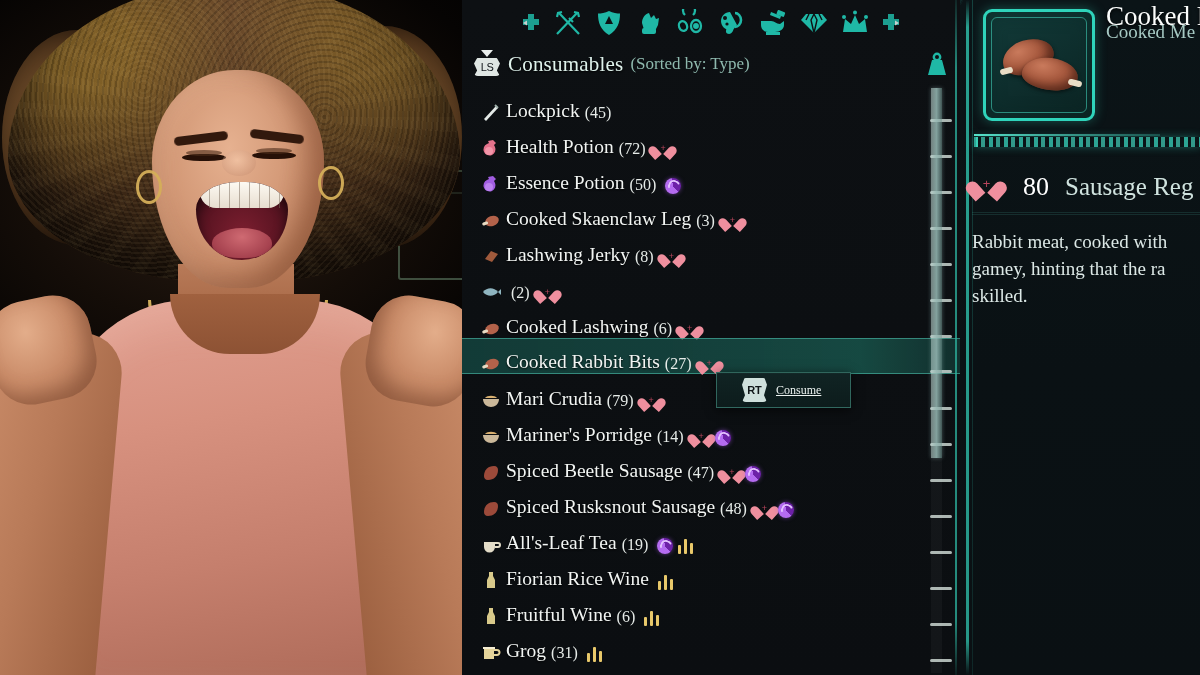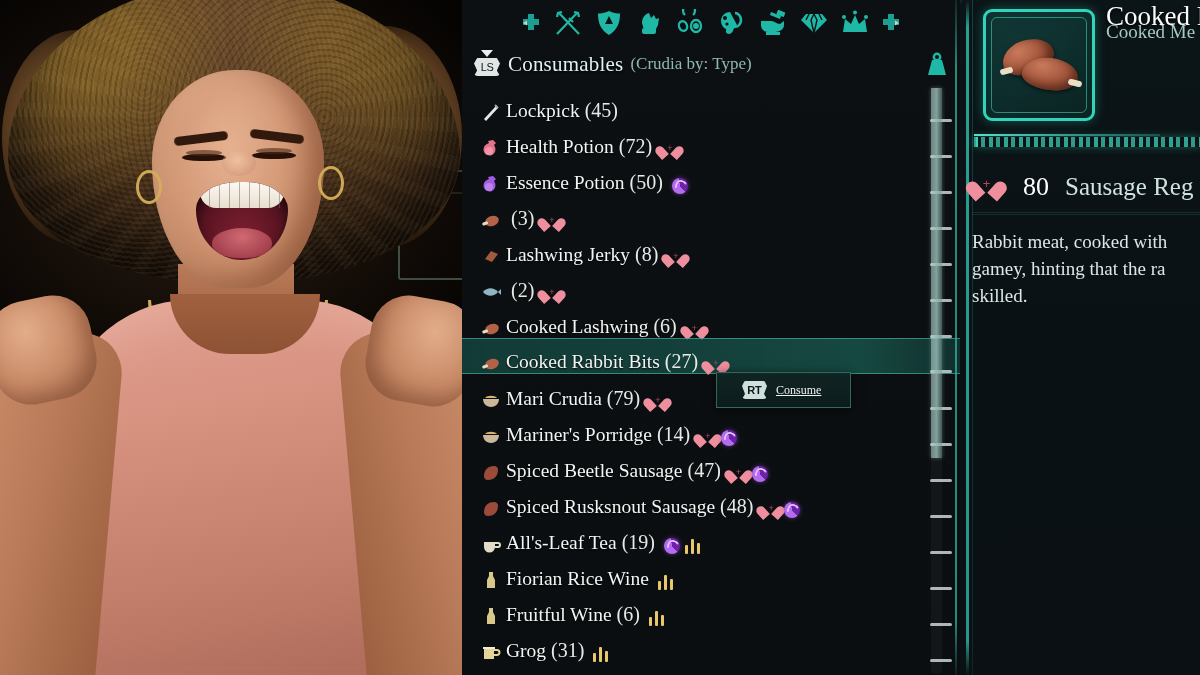--- a/index.html
+++ b/index.html
@@ -130,21 +130,21 @@
 
   .list{ position:relative; padding-top:3px; }
   .row{ position:relative; height:36px; display:flex; align-items:flex-end; padding-left:18px; padding-right:8px; }
   .row.sel{
     background:linear-gradient(90deg,rgba(20,70,64,.80) 0%,rgba(23,84,76,.70) 45%,rgba(30,120,105,.55) 80%,rgba(22,78,70,.50) 100%);
     border-top:1px solid rgba(80,200,180,.55);
     border-bottom:1px solid rgba(80,200,180,.55);
   }
   .row .ic{ width:22px; flex:none; display:flex; align-items:center; justify-content:center; margin-right:4px;}
   .row .nm{ font-size:19.5px; color:#f2f5f3; white-space:nowrap; text-shadow:0 1px 2px rgba(0,0,0,.9); }
-  .row .qty{ font-size:20px; color:#e6ebe8; margin-left:5px;margin-top:28px; }
+  .row .qty{ font-size:16px; color:#e6ebe8; margin-left:5px;margin-top:28px; }
   .row .eff{ display:flex; gap:5px; margin-left:9px; align-items:center; }
   .row .dash{ margin-left:auto; width:22px; height:3px; background:#c9d3cf; border-radius:2px; opacity:.85; }
 
   
   .hp{ width:17px;height:16px;position:relative;}
   .hp:before,.hp:after{content:"";position:absolute;top:2px;width:9px;height:13px;border-radius:9px 9px 0 0;
      background:#ef8f9e;}
   .hp:before{left:0;transform:rotate(-42deg);transform-origin:50% 100%;}
   .hp:after{right:0;transform:rotate(42deg);transform-origin:50% 100%;}
   .hp i{position:absolute;z-index:2;left:6px;top:4px;width:5px;height:5px;color:#b8455c;font-style:normal;
@@ -161,21 +161,21 @@
   .stam b:nth-child(3){left:12px;height:11px;}
 
   
   .tip{
     position:absolute; left:716px; top:372px; width:135px; height:36px; z-index:40;
     background:linear-gradient(180deg,rgba(17,36,36,.96),rgba(13,28,28,.96));
     border:1px solid rgba(90,190,170,.45);
     display:flex; align-items:center; gap:9px; padding-left:25px;
     box-shadow:0 2px 10px rgba(0,0,0,.6);
   }
-  .rt{ width:25px;height:18px;border-radius:4px;background:#cfe0dc;
+  .rt{ width:25px;height:24px;border-radius:4px;background:#cfe0dc;
        display:flex;align-items:center;justify-content:center;
        font-family:"Liberation Sans",sans-serif;font-weight:700;font-size:11px;color:#101618;
        clip-path:polygon(10% 0,90% 0,100% 28%,88% 72%,100% 100%,0 100%,12% 72%,0 28%);}
   .tip .lbl{ font-size:12px;color:#edf3f1;text-decoration:underline; }
 
   
   .sb-track{ position:absolute; right:18px; top:88px; width:11px; height:585px;
       background:rgba(255,255,255,.035); }
   .sb-thumb{ position:absolute; right:18px; top:88px; width:11px; height:370px;
       background:linear-gradient(90deg,rgba(190,215,210,.55),rgba(150,185,180,.85),rgba(110,150,145,.5));
@@ -358,21 +358,21 @@
       </svg>
     </div>
   </div>
 
   <div class="section-head">
     <div class="ls-badge">
       <div class="cap"></div>
       <div class="btn">LS</div>
     </div>
     <div class="sec-title">Consumables</div>
-    <div class="sec-sub">(Crudia by: Type)</div>
+    <div class="sec-sub">(Sorted by: Type)</div>
     <div class="weight-icon">
       <svg width="22" height="24" viewBox="0 0 22 24" fill="currentColor">
         <circle cx="11" cy="5" r="3.2" fill="none" stroke="currentColor" stroke-width="2.4"></circle>
         <path d="M6 8h10l4 15H2z"></path>
       </svg>
     </div>
   </div>
 
   <div class="divider"></div>
 
@@ -419,20 +419,21 @@
         </div>
         <div class="dash"></div>
       </div>
       <div class="row">
         <div class="ic">
           <svg width="20" height="20" viewBox="0 0 20 20">
             <ellipse cx="11" cy="11" rx="7" ry="5" fill="#b3624a" transform="rotate(-20 11 11)"></ellipse>
             <rect x="1" y="12" width="6" height="3" rx="1.5" fill="#e8dcc4" transform="rotate(-20 4 13)"></rect>
           </svg>
         </div>
+        <div class="nm">Cooked Skaenclaw Leg</div>
         <div class="qty">(3)</div>
         <div class="eff">
           <div class="hp">
             <i>+</i>
           </div>
         </div>
         <div class="dash"></div>
       </div>
       <div class="row">
         <div class="ic">

